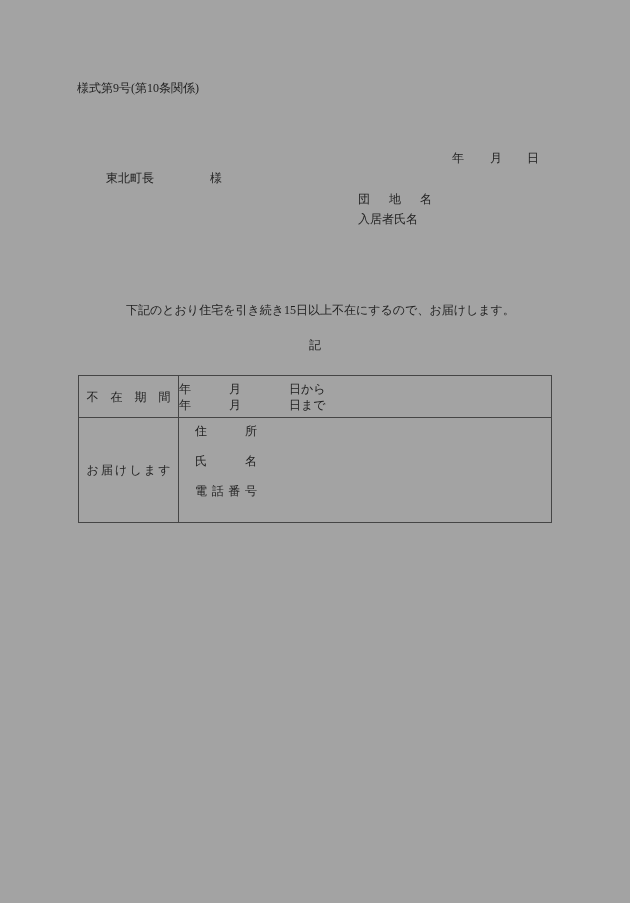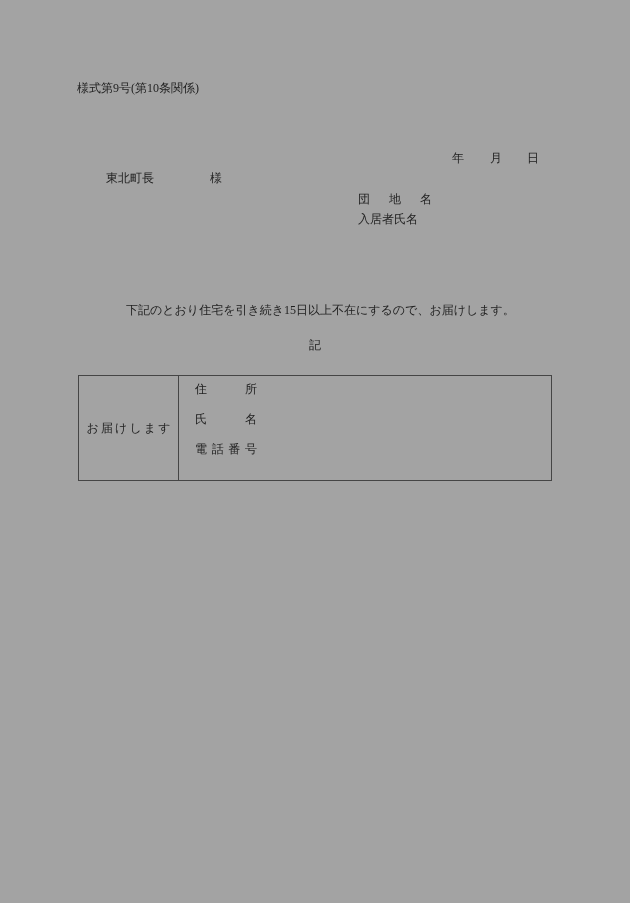--- a/index.html
+++ b/index.html
@@ -82,20 +82,33 @@
   <div class="abs body-text">下記のとおり住宅を引き続き15日以上不在にするので、お届けします。</div>
 
   <div class="abs list-marker">記</div>
 
   <table class="form-table">
     <colgroup>
         <col class="col-label">
         <col>
       </colgroup>
     <tbody>
+        <tr class="row-period">
+      <th>
+        <div class="row-label dist">不在期間</div>
+      </th>
+      <td class="period-cell">
+        <div class="period-line">
+          <span>年</span><span class="m">月</span><span class="d">日から</span>
+        </div>
+        <div class="period-line">
+          <span>年</span><span class="m">月</span><span class="d">日まで</span>
+        </div>
+      </td>
+    </tr>
     <tr class="row-contact">
       <th>
         <div class="row-label dist">お届けします</div>
       </th>
       <td class="contact-cell">
         <div class="field-label dist">住所</div>
         <div class="field-label dist">氏名</div>
         <div class="field-label dist">電話番号</div>
       </td>
     </tr>

